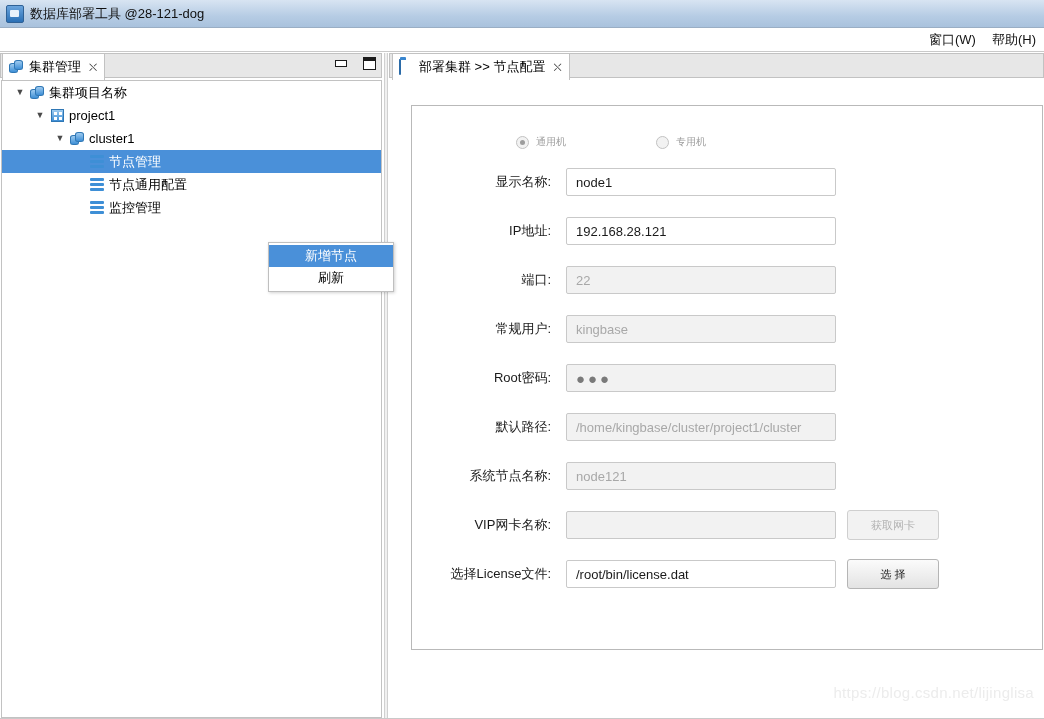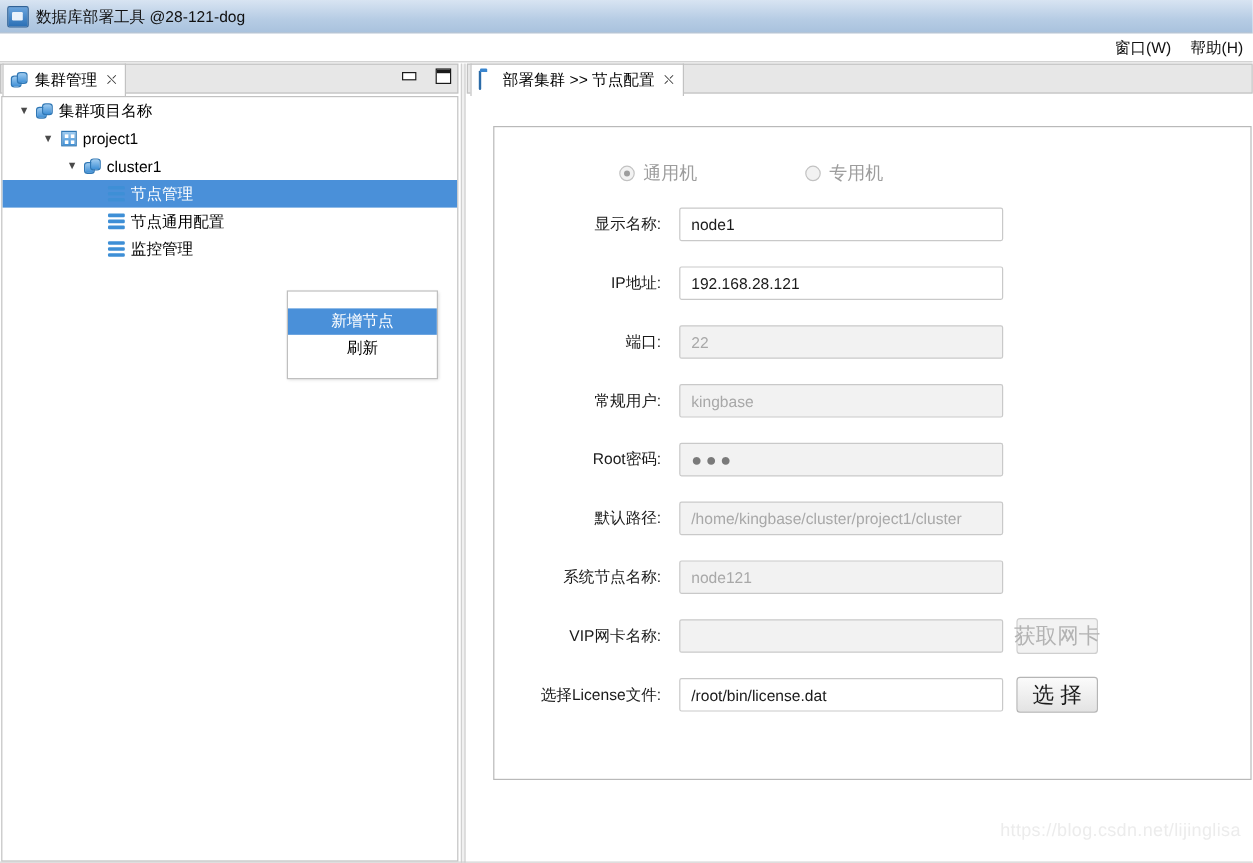--- a/index.html
+++ b/index.html
@@ -266,28 +266,28 @@
     position: absolute;
     left: 0; top: -3px;
     width: 6px; height: 3px;
     background: #3a86cf;
     border-radius: 1px 1px 0 0;
   }
 
   
   #context-menu {
     position: absolute;
-    left: 239px;
+    left: 268px;
     top: 189px;
     width: 126px;
     background: #ffffff;
     border: 1px solid #bfbfbf;
     box-shadow: 1px 1px 3px rgba(0,0,0,0.18);
     z-index: 50;
-    padding: 14px 0;
+    padding: 2px 0;
     box-sizing: border-box;
   }
   #context-menu .cm-item {
     height: 22px;
     line-height: 22px;
     font-size: 13px;
     color: #000;
     text-align: center;
     white-space: nowrap;
   }
@@ -329,21 +329,21 @@
 
   .radio-row {
     display: flex;
     align-items: center;
     margin-top: 29px;
     padding-left: 104px;
   }
   .radio-opt {
     display: flex;
     align-items: center;
-    font-size: 15px;
+    font-size: 10px;
     color: #9d9d9d;
     white-space: nowrap;
   }
   .radio-opt:nth-child(2) { margin-left: 90px; }
   .radio-mark {
     width: 13px; height: 13px;
     border-radius: 50%;
     border: 1px solid #c2c2c2;
     background: #f2f2f2;
     box-sizing: border-box;
@@ -395,31 +395,31 @@
   .field-row .finput.disabled {
     background: #f2f2f2;
     color: #a8a8a8;
   }
   .field-row .finput .dots {
     letter-spacing: 3px;
     font-size: 15px;
     color: #7a7a7a;
   }
   .field-row .fbtn {
-    width: 68px;
+    width: 92px;
     height: 30px;
     margin-left: 11px;
     border: 1px solid #b5b5b5;
     border-radius: 3px;
     box-sizing: border-box;
     background: linear-gradient(to bottom,#fbfbfb,#e3e3e3);
     display: flex;
     align-items: center;
     justify-content: center;
-    font-size: 18px;
+    font-size: 11px;
     color: #1a1a1a;
     white-space: nowrap;
   }
   .field-row .fbtn.disabled {
     background: #f2f2f2;
     color: #b3b3b3;
     border-color: #cfcfcf;
   }
 
   #watermark {

